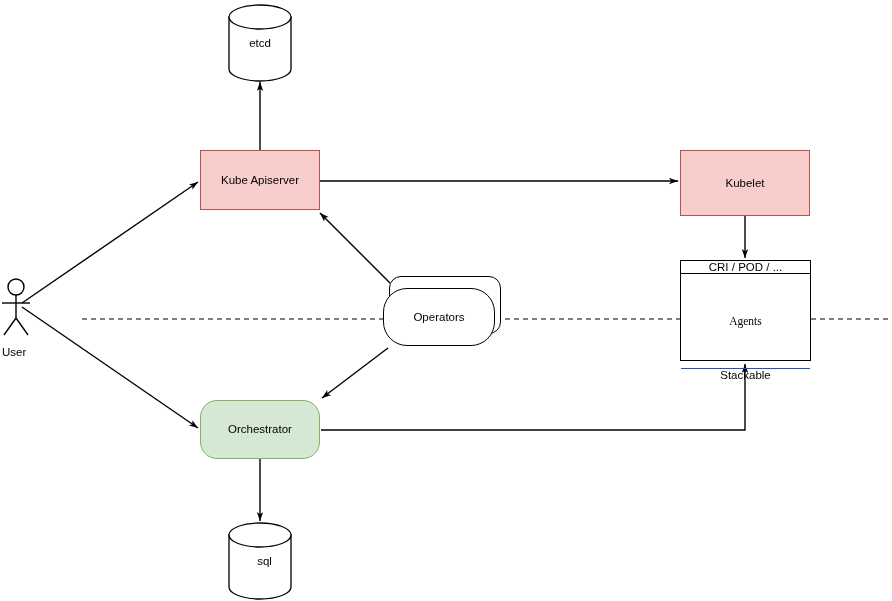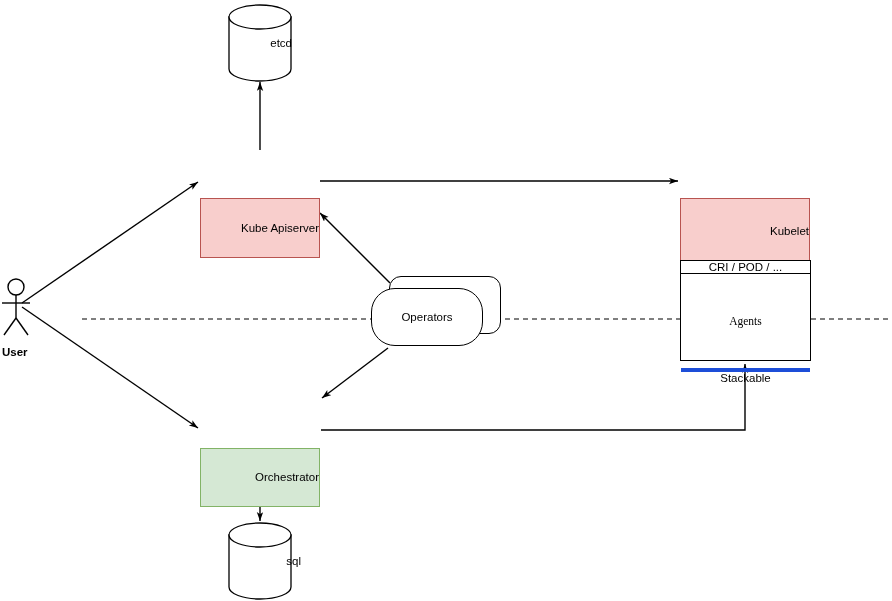--- a/index.html
+++ b/index.html
@@ -24,26 +24,25 @@
     top: 0;
     width: 892px;
     height: 601px;
     pointer-events: none;
   }
   .node {
     position: absolute;
     box-sizing: border-box;
     display: flex;
     align-items: center;
-    justify-content: flex-end;
+    justify-content: center;
     font-size: 11.5px;
     color: #000000;
     text-align: center;
     line-height: 1.25;
-    margin-top: 48px;
   }
   
   .rect-pink {
     background: #f8cecc;
     border: 1px solid #b85450;
   }
   .rect-green {
     background: #d5e8d4;
     border: 1px solid #82b366;
   }
@@ -65,59 +64,59 @@
     color: #000000;
   }
   .agents-head {
     border-bottom: 1px solid #000000;
   }
   .agents-mid {
     flex: 1 1 auto;
     font-family: Liberation Serif, serif;
   }
   .agents-foot {
-    border-top: 4px solid #1d4ed8;
+    border-top: 1px solid #1d4ed8;
   }
   
   .stack-wrap {
     position: absolute;
   }
   .card {
     position: absolute;
     box-sizing: border-box;
     background: #ffffff;
     border: 1px solid #000000;
     border-radius: 12px;
   }
   .card-back {
     left: 18px;
     top: 0;
     width: 112px;
     height: 58px;
   }
   .card-front {
-    left: 0;
+    left: 12px;
     top: 12px;
     width: 112px;
     height: 58px;
     display: flex;
     align-items: center;
     justify-content: center;
     font-size: 11.5px;
     color: #000000;
     border-radius: 24px;
   }
   
   .cyl {
     position: absolute;
   }
   .cyl-label {
     position: absolute;
     width: 100%;
-    text-align: right;
+    text-align: center;
     font-size: 11.5px;
     color: #000000;
   }
   
   .actor {
     position: absolute;
   }
   .actor-label {
     position: absolute;
     font-size: 11.5px;
@@ -160,21 +159,21 @@
 
   <div class="actor" style="left:0px; top:278px; width:46px; height:70px;">
     <svg width="46" height="70" viewBox="0 0 46 70" xmlns="http://www.w3.org/2000/svg">
       <circle cx="16" cy="9" r="8" fill="#ffffff" stroke="#000000" stroke-width="1.4"></circle>
       <line x1="16" y1="17" x2="16" y2="40" stroke="#000000" stroke-width="1.4"></line>
       <line x1="2" y1="25" x2="30" y2="25" stroke="#000000" stroke-width="1.4"></line>
       <line x1="16" y1="40" x2="4" y2="57" stroke="#000000" stroke-width="1.4"></line>
       <line x1="16" y1="40" x2="28" y2="57" stroke="#000000" stroke-width="1.4"></line>
     </svg>
   </div>
-  <div class="actor-label" style="left:2px; top:346px;font-weight:bold;">User</div>
+  <div class="actor-label" style="left:2px; top:346px;">User</div>
 
   <div class="cyl" style="left:228px; top:4px; width:64px; height:78px;">
     <svg width="64" height="78" viewBox="0 0 64 78" xmlns="http://www.w3.org/2000/svg">
       <path d="M1,13 L1,65 A31,12 0 0 0 63,65 L63,13 Z" fill="#ffffff" stroke="#000000" stroke-width="1.3"></path>
       <ellipse cx="32" cy="13" rx="31" ry="12" fill="#ffffff" stroke="#000000" stroke-width="1.3"></ellipse>
     </svg>
     <div class="cyl-label" style="top:33px;">etcd</div>
   </div>
 
   <div class="node rect-pink" style="left:200px; top:150px; width:120px; height:60px;">
@@ -197,21 +196,21 @@
     </div>
   </div>
 
   <div class="stack-wrap" style="left:371px; top:276px; width:132px; height:72px;">
     <div class="card card-back"></div>
     <div class="card card-front">
       <span>Operators</span>
     </div>
   </div>
 
-  <div class="node rect-green" style="left:200px; top:400px; width:120px; height:59px;">
+  <div class="node rect-green" style="left:200px; top:400px; width:120px; height:59px;border-radius:17px;">
     <span>Orchestrator</span>
   </div>
 
   <div class="cyl" style="left:228px; top:522px; width:73px; height:78px;">
     <svg width="64" height="78" viewBox="0 0 64 78" xmlns="http://www.w3.org/2000/svg">
       <path d="M1,13 L1,65 A31,12 0 0 0 63,65 L63,13 Z" fill="#ffffff" stroke="#000000" stroke-width="1.3"></path>
       <ellipse cx="32" cy="13" rx="31" ry="12" fill="#ffffff" stroke="#000000" stroke-width="1.3"></ellipse>
     </svg>
     <div class="cyl-label" style="top:33px;">sql</div>
   </div>

